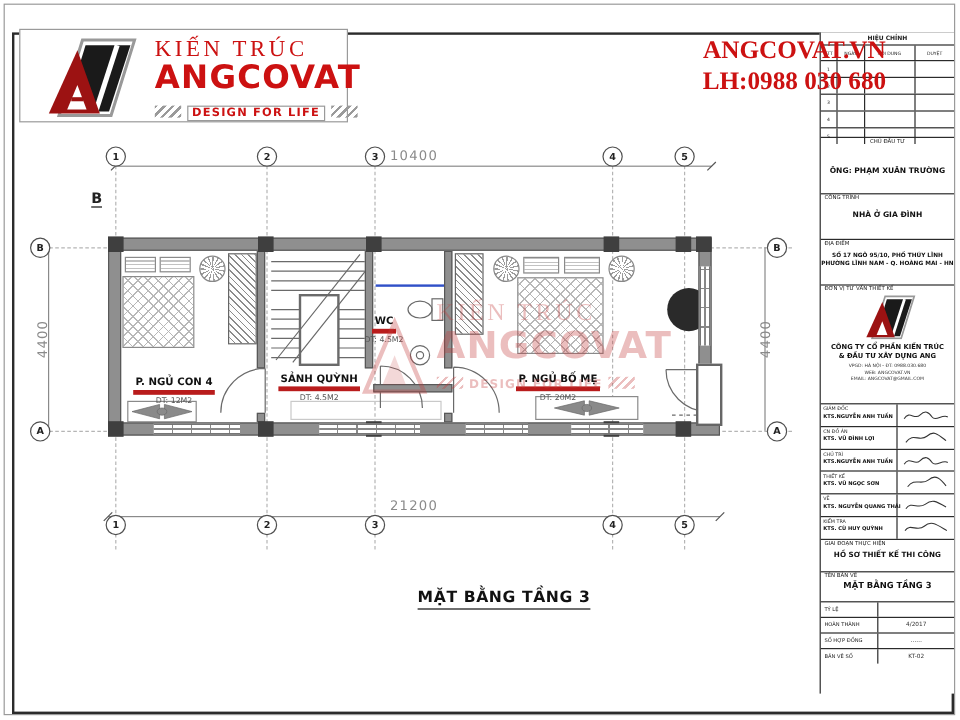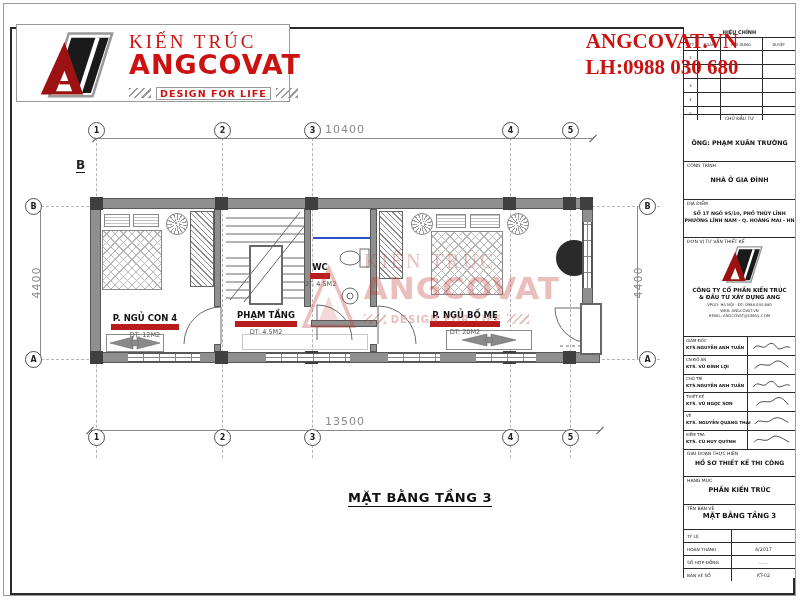--- a/index.html
+++ b/index.html
@@ -31,21 +31,21 @@
   .cross{background:repeating-linear-gradient(45deg,transparent 0 5px,#b8b8b8 5px 6px),
                     repeating-linear-gradient(-45deg,transparent 0 5px,#b8b8b8 5px 6px);
          border:1px solid #8a8a8a;z-index:2;background-color:#fff;}
   .pillow{background:repeating-linear-gradient(0deg,#fff 0 2px,#c2c2c2 2px 3px);border:1px solid #8a8a8a;z-index:2;}
   .fan{border-radius:50%;border:1px solid #888;z-index:2;
        background:repeating-conic-gradient(#9c9c9c 0 8deg,#fff 8deg 24deg);}
   .console{background:#fff;border:1px solid #8a8a8a;z-index:2;}
   .tv{background:#2a2a2a;border-radius:50%;z-index:2;}
   .shower-line{z-index:3;}
   .room-label{text-align:center;z-index:4;}
-  .room-name{font-weight:bold;font-size:8.5px;color:#111;border-bottom:6px solid #b91c1c;
+  .room-name{font-weight:bold;font-size:8.5px;color:#111;border-bottom:4px solid #b91c1c;
              display:inline-block;padding:0 2px 1px;white-space:nowrap;}
   .room-area{font-size:6.5px;color:#555;margin-top:1px;}
   
   .wm{display:flex;align-items:flex-start;gap:6px;opacity:.33;z-index:5;pointer-events:none;}
   .wm-kt{font-family:"Liberation Serif",serif;font-size:20px;color:#c43c3c;letter-spacing:3px;}
   .wm-brand{font-size:31px;font-weight:bold;color:#c43c3c;letter-spacing:1px;line-height:1;}
   .wm-tag{font-size:10px;font-weight:bold;color:#c43c3c;letter-spacing:1px;}
   .hatchbar{width:22px;height:10px;display:inline-block;vertical-align:middle;
             background:repeating-linear-gradient(135deg,#c43c3c 0 2px,transparent 2px 5px);}
   
@@ -120,21 +120,21 @@
 <div class="abs gridh" style="left:26px;top:359px;width:634px;"></div>
 
 <div class="abs dimh" style="left:96px;top:138px;width:497px;"></div>
 <div class="abs tick" style="left:91px;top:138px;"></div>
 <div class="abs tick" style="left:588px;top:138px;"></div>
 <div class="abs dimtext" style="left:295px;top:123px;width:100px;">10400</div>
 
 <div class="abs dimh" style="left:90px;top:430px;width:510px;"></div>
 <div class="abs tick" style="left:85px;top:430px;"></div>
 <div class="abs tick" style="left:595px;top:430px;"></div>
-<div class="abs dimtext" style="left:295px;top:415px;width:100px;">13500</div>
+<div class="abs dimtext" style="left:295px;top:415px;width:100px;">21200</div>
 
 <div class="abs dimv" style="left:40px;top:206px;height:153px;"></div>
 <div class="abs dimtext" style="left:6px;top:276px;width:60px;transform:rotate(-90deg);transform-origin:center;">4400</div>
 <div class="abs dimv" style="left:637px;top:206px;height:153px;"></div>
 <div class="abs dimtext" style="left:608px;top:276px;width:60px;transform:rotate(-90deg);transform-origin:center;">4400</div>
 
 <div class="abs gcircle" style="left:88px;top:122px;">1</div>
 <div class="abs gcircle" style="left:214px;top:122px;">2</div>
 <div class="abs gcircle" style="left:304px;top:122px;">3</div>
 <div class="abs gcircle" style="left:502px;top:122px;">4</div>
@@ -226,21 +226,21 @@
 <div class="abs windowh" style="left:266px;top:353px;width:84px;height:9px;"></div>
 <div class="abs windowh" style="left:388px;top:353px;width:52px;height:9px;"></div>
 <div class="abs windowh" style="left:476px;top:353px;width:60px;height:9px;"></div>
 <div class="abs windowv" style="left:583px;top:222px;width:9px;height:66px;"></div>
 
 <div class="abs room-label" style="left:100px;top:306px;width:90px;">
   <div class="room-name">P. NGỦ CON 4</div>
   <div class="room-area">DT: 12M2</div>
 </div>
 <div class="abs room-label" style="left:226px;top:303px;width:80px;">
-  <div class="room-name">PHẠM TẦNG</div>
+  <div class="room-name">SẢNH QUỲNH</div>
   <div class="room-area">DT: 4.5M2</div>
 </div>
 <div class="abs room-label" style="left:296px;top:255px;width:48px;">
   <div class="room-name">WC</div>
   <div class="room-area">DT: 4.5M2</div>
 </div>
 <div class="abs room-label" style="left:420px;top:303px;width:90px;">
   <div class="room-name">P. NGỦ BỐ MẸ</div>
   <div class="room-area">DT: 20M2</div>
 </div>
@@ -408,24 +408,20 @@
           </svg>
       </div>
     </div>
   </div>
 
   <div class="tb-sec" style="height:27px;">
     <div class="tb-label">GIAI ĐOẠN THỰC HIỆN</div>
     <div class="tb-center tb-bold" style="font-size:6px;margin-top:3px;">HỒ SƠ THIẾT KẾ THI CÔNG</div>
   </div>
 
-  <div class="tb-sec" style="height:28px;">
-    <div class="tb-label">HẠNG MỤC</div>
-    <div class="tb-center tb-bold" style="font-size:6.5px;margin-top:3px;">PHẦN KIẾN TRÚC</div>
-  </div>
 
   <div class="tb-sec" style="height:25px;">
     <div class="tb-label">TÊN BẢN VẼ</div>
     <div class="tb-center tb-bold" style="font-size:7px;margin-top:1px;">MẶT BẰNG TẦNG 3</div>
   </div>
 
   <div>
     <div class="info-row">
       <div class="info-label">TỶ LỆ</div>
       <div class="info-value"></div>

